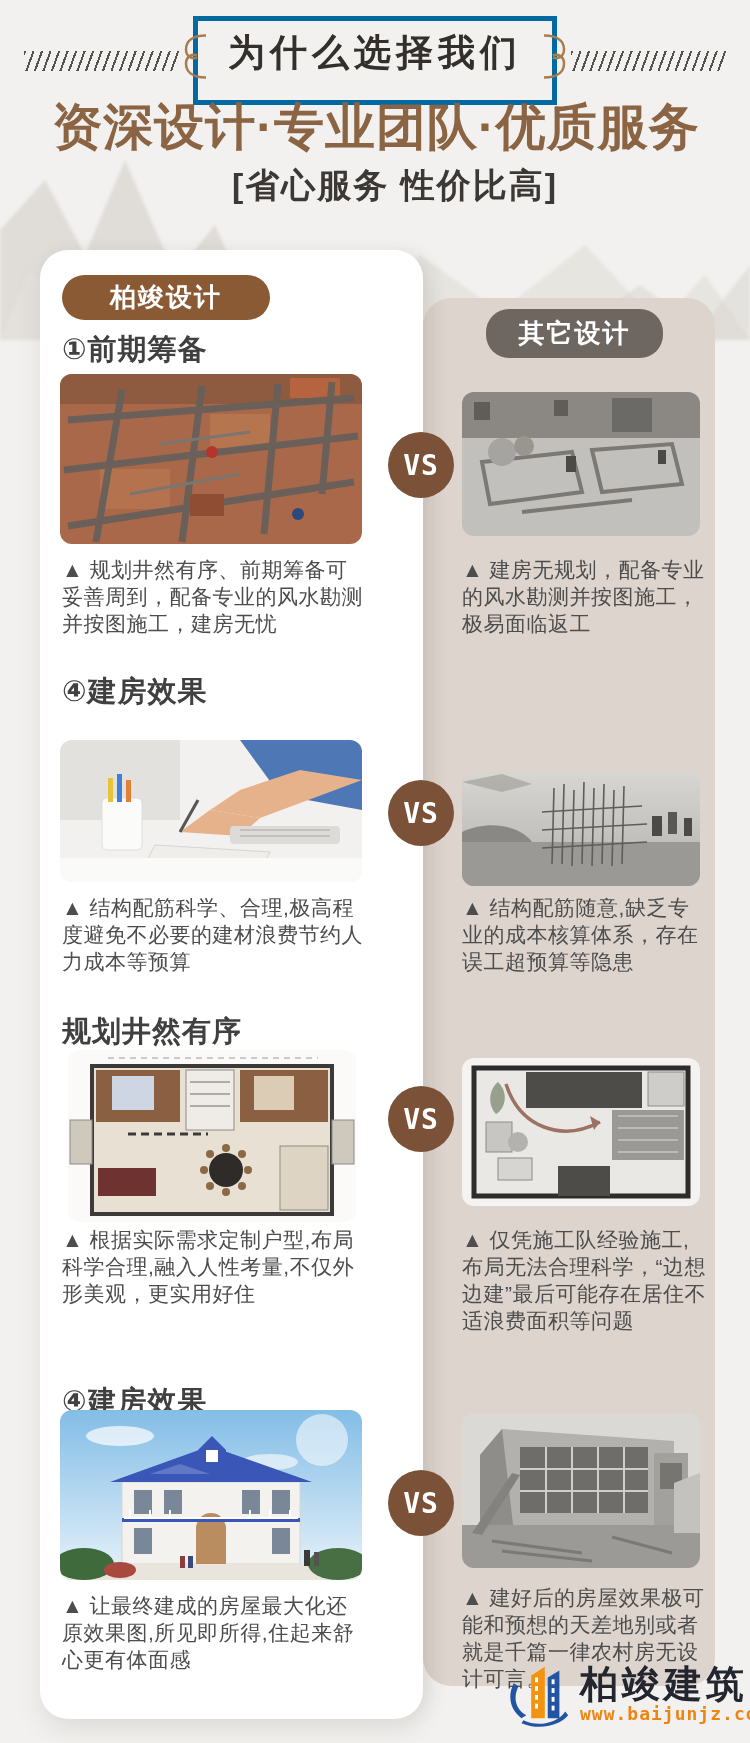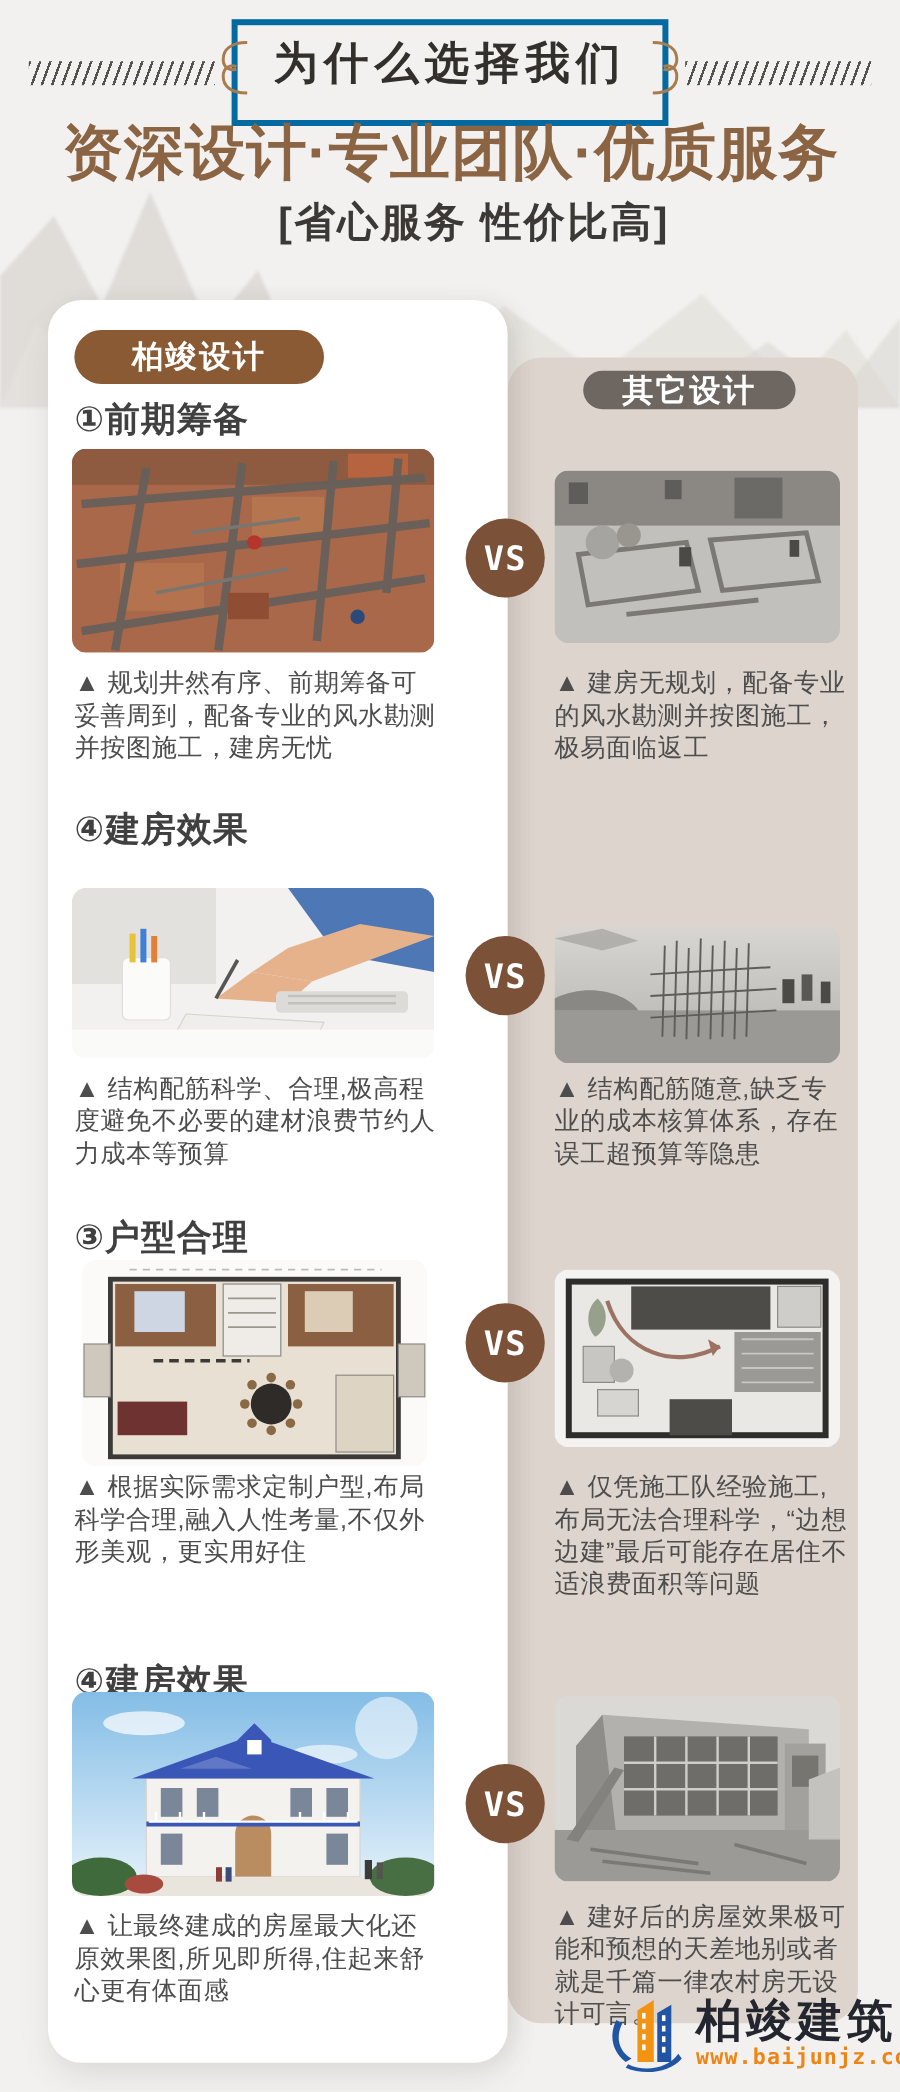--- a/index.html
+++ b/index.html
@@ -25,21 +25,21 @@
     font-size:34px; font-weight:bold; color:#3b3835; letter-spacing:2px;padding-left:40px; }
   
   .card-left { position:absolute; left:40px; top:250px; width:383px; height:1469px;
     background:#ffffff; border-radius:28px; z-index:2;
     box-shadow:10px 0 22px -8px rgba(90,80,70,.14), 0 12px 26px rgba(90,80,70,.10); }
   .card-right { position:absolute; left:423px; top:298px; width:292px; height:1388px;
     background:#ddd4cd; border-radius:28px; z-index:1; }
   .pill { position:absolute; display:flex; align-items:center; justify-content:center;
     color:#fff; font-size:26px; font-weight:bold; letter-spacing:2px; border-radius:23px; }
   .pill-brand { left:62px; top:275px; width:208px; height:45px; background:#8a5a35; z-index:4; }
-  .pill-other { left:486px; top:309px; width:177px; height:32px; background:#6d6661; z-index:4; }
+  .pill-other { left:486px; top:309px; width:177px; height:49px; background:#6d6661; z-index:4; }
   
   .sec-heading { position:absolute; left:62px; z-index:3; font-size:29px; font-weight:bold; color:#404040; letter-spacing:1px; }
   .h-1 { top:330px; } .h-2 { top:672px; } .h-3 { top:1012px; } .h-4 { top:1382px; }
   .photo { position:absolute; border-radius:12px; overflow:hidden; z-index:3; }
   .photo svg { display:block; width:100%; height:100%; }
   .ph-1l { left:60px;  top:374px;  width:302px; height:170px; }
   .ph-2l { left:60px;  top:740px;  width:302px; height:142px; }
   .ph-3l { left:68px;  top:1050px; width:288px; height:172px; }
   .ph-4l { left:60px;  top:1410px; width:302px; height:170px; }
   .ph-1r { left:462px; top:392px;  width:238px; height:144px; }
@@ -95,21 +95,21 @@
 <div class="sub-title">[省心服务  性价比高]</div>
 
 <div class="card-left"></div>
 <div class="card-right"></div>
 
 <div class="pill pill-brand">柏竣设计</div>
 <div class="pill pill-other">其它设计</div>
 
 <div class="sec-heading h-1">①前期筹备</div>
 <div class="sec-heading h-2">④建房效果</div>
-<div class="sec-heading h-3">③户型合理</div>
+<div class="sec-heading h-3">规划井然有序</div>
 <div class="sec-heading h-4">④建房效果</div>
 
 <div class="photo ph-1l">
   <svg viewBox="0 0 302 170" preserveAspectRatio="none">
     <rect width="302" height="170" fill="#a9684a"></rect>
     <rect width="302" height="30" fill="#8f5b40"></rect>
     <rect x="230" y="4" width="50" height="20" fill="#b5643f"></rect>
     <rect x="150" y="40" width="60" height="34" fill="#c08054" opacity=".55"></rect>
     <rect x="40" y="95" width="70" height="40" fill="#c08054" opacity=".45"></rect>
     <g stroke="#63605b" stroke-width="7" opacity=".9">

